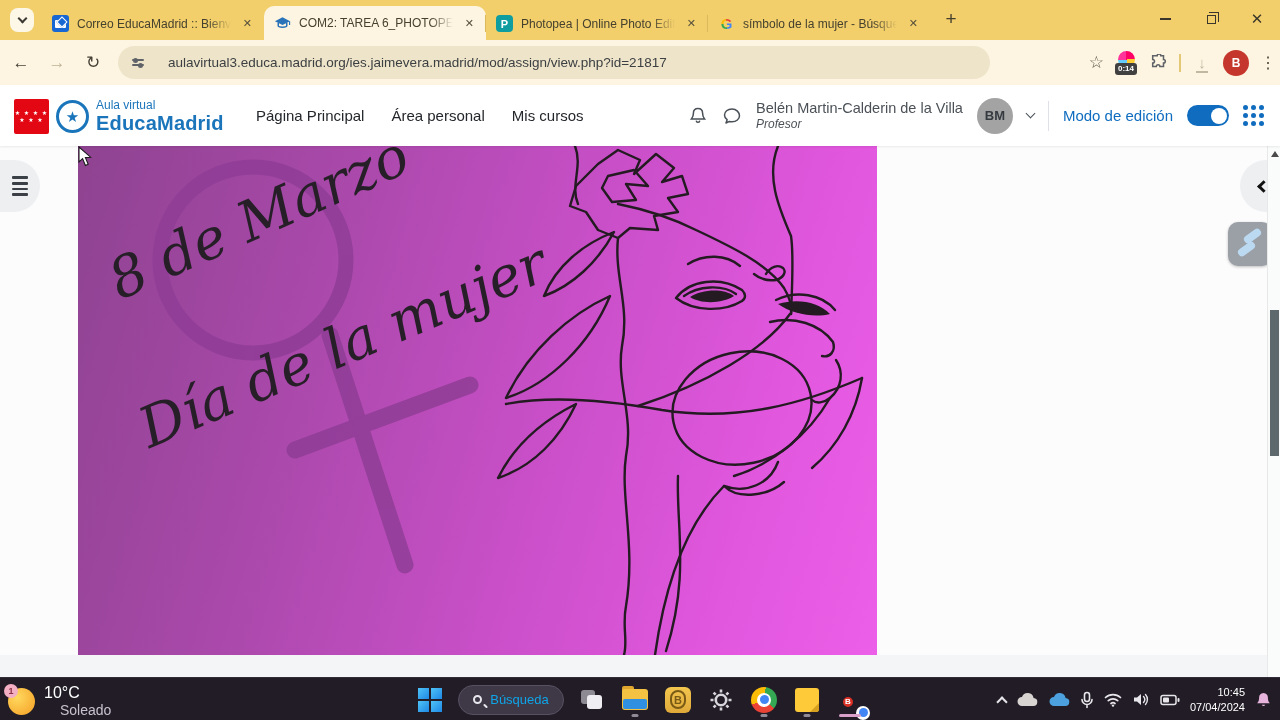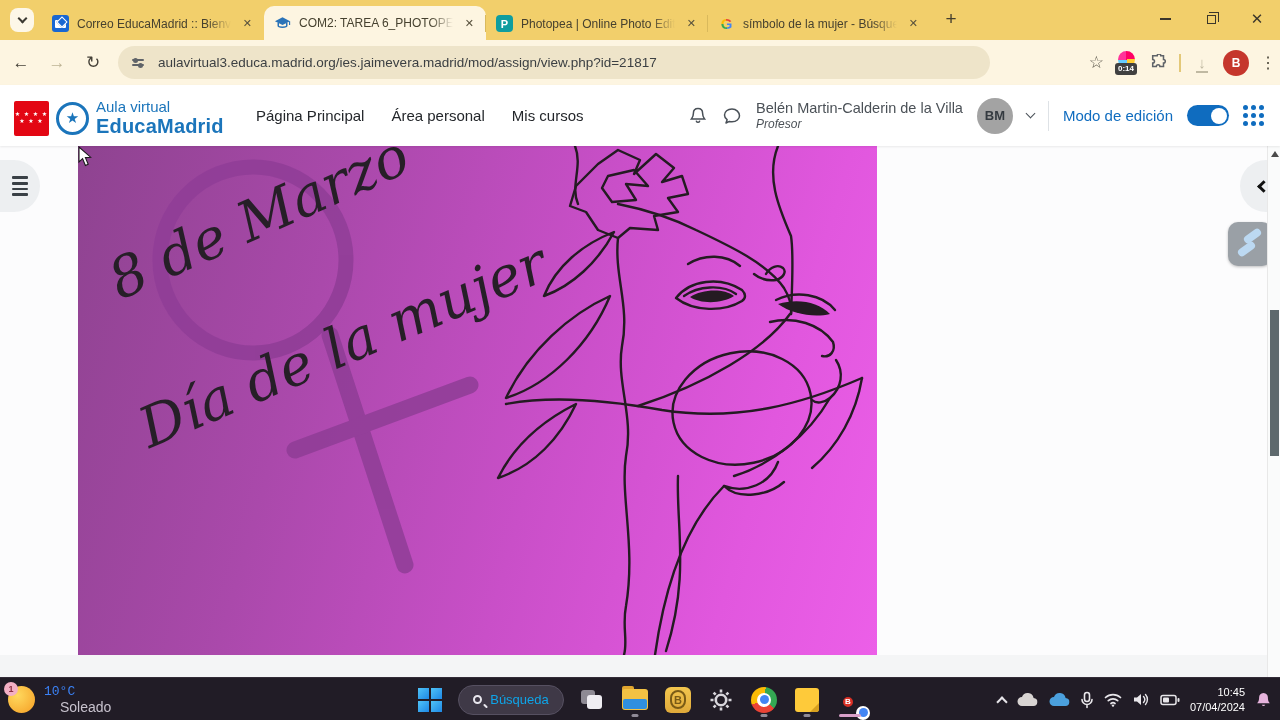--- a/index.html
+++ b/index.html
@@ -27,21 +27,21 @@
   .winbtn { width:46px; height:38px; display:flex; align-items:center; justify-content:center; color:#3b362b; }
   .ic-min { width:11px; height:2px; background:#3b362b; }
   .ic-restore { width:9px; height:9px; border:1.6px solid #3b362b; position:relative; background:#f2cf6b; }
   .ic-restore::before { content:""; position:absolute; left:1.5px; top:-4px; width:9px; height:9px; border:1.6px solid #3b362b; border-left:none; border-bottom:none; }
   .ic-close { font-size:15px; }
 
   
   .toolbar { position:absolute; top:40px; left:0; width:1280px; height:45px; background:#fdf5e1; display:flex; align-items:center; }
   .navbtn { width:30px; height:30px; display:flex; align-items:center; justify-content:center; font-size:17px; color:#454138; margin-left:6px; }
   .navbtn.disabled { color:#bdb394; }
-  .omnibox { margin-left:10px; width:872px; height:33px; background:#eee4c9; border-radius:17px; display:flex; align-items:center; padding:0 14px; gap:14px; }
+  .omnibox { margin-left:10px; width:872px; height:33px; background:#eee4c9; border-radius:17px; display:flex; align-items:center; padding:0 14px; gap:24px; }
   .url { font-size:13.5px; color:#3c4043; white-space:nowrap; overflow:hidden; }
   .tune { display:flex; flex-direction:column; gap:3px; }
   .tune i { display:block; width:12px; height:2px; background:#5f6368; border-radius:1px; position:relative; }
   .tune i::after { content:""; position:absolute; top:-1.5px; width:5px; height:5px; border-radius:50%; background:#5f6368; }
   .tune i:nth-child(1)::after { left:1px; } .tune i:nth-child(2)::after { right:1px; }
   .tb-right { position:absolute; right:8px; display:flex; align-items:center; gap:11px; }
   .star { font-size:17px; color:#5c584c; }
   .timer-ext { width:24px; height:24px; position:relative; }
   .timer-ext .wheel { position:absolute; left:3px; top:0; width:17px; height:17px; border-radius:50%; background:conic-gradient(#f06 0 25%, #fc3 0 50%, #6cf 0 75%, #f39 0 100%); }
   .timer-ext .badge { position:absolute; left:0; bottom:0; background:#404040; color:#fff; font-size:8px; font-weight:bold; padding:1.5px 3px; border-radius:3px; }
@@ -51,21 +51,21 @@
   .dl-icon::after { content:""; position:absolute; left:4px; bottom:-2px; width:12px; height:2px; background:#c0b9a2; }
   .profile-chip { width:26px; height:26px; border-radius:50%; background:#c5362c; color:#fff; font-size:12px; font-weight:bold; display:flex; align-items:center; justify-content:center; }
   .kebab { font-size:16px; color:#4d493d; letter-spacing:0; width:12px; text-align:center; }
 
   
   .mheader { position:absolute; top:85px; left:0; width:1280px; height:61px; background:#fff; box-shadow:0 1px 2px rgba(0,0,0,.08); z-index:5; }
   .brand { position:absolute; left:14px; top:13px; display:flex; align-items:center; gap:7px; }
   .flag { width:35px; height:35px; background:#e30613; border-radius:2px; display:flex; flex-direction:column; align-items:center; justify-content:center; color:#fff; line-height:1.1; }
   .flag span { font-size:6px; letter-spacing:1px; }
   .educircle { width:33px; height:33px; border:3px solid #1b75bb; border-radius:50%; display:flex; align-items:center; justify-content:center; color:#1b75bb; font-size:15px; }
-  .brandtext .l1 { font-size:15px; color:#1b75bb; }
+  .brandtext .l1 { font-size:12px; color:#1b75bb; }
   .brandtext .l2 { font-size:20px; font-weight:bold; color:#1b75bb; letter-spacing:.2px; }
   .mnav { position:absolute; left:256px; top:0; height:61px; display:flex; align-items:center; gap:27px; }
   .mnav a { font-size:15px; color:#24272b; text-decoration:none; }
   .mh-right { position:absolute; right:16px; top:0; height:61px; display:flex; align-items:center; gap:14px; }
   .hicon { width:20px; height:20px; }
   .uname { text-align:left; line-height:1.2; }
   .uname .n { font-size:14.5px; color:#4b5157; }
   .uname .r { font-size:12px; font-style:italic; color:#4b5157; }
   .avatar { width:36px; height:36px; border-radius:50%; background:#a3a3a3; color:#343a40; font-size:13px; font-weight:bold; display:flex; align-items:center; justify-content:center; }
   .caret { width:7px; height:7px; border-right:1.8px solid #495057; border-bottom:1.8px solid #495057; transform:rotate(45deg); margin-top:-4px; }
@@ -97,21 +97,21 @@
   .bottom-strip { position:absolute; left:0; top:509px; width:1267px; height:22px; background:#f4f5f6; }
   .scrollbar { position:absolute; right:0; top:0; width:13px; height:531px; background:#fafbfb; border-left:1px solid #e8e8e8; }
   .sb-up { position:absolute; left:3px; top:5px; width:0; height:0; border-left:4px solid transparent; border-right:4px solid transparent; border-bottom:6px solid #4a4a4a; }
   .sb-thumb { position:absolute; left:2px; top:164px; width:9px; height:146px; background:#5e696d; }
 
   
   .taskbar { position:absolute; left:0; bottom:0; width:1280px; height:43px; background:#211c26; border-top:1px solid #332c38; }
   .weather { position:absolute; left:8px; top:6px; display:flex; align-items:center; gap:9px; }
   .sun { width:27px; height:27px; border-radius:50%; background:radial-gradient(circle at 35% 35%, #ffd95e, #f59e24); position:relative; }
   .sun .wbadge { position:absolute; left:-4px; top:-4px; width:14px; height:14px; border-radius:50%; background:#f3afc4; color:#8c2f42; font-size:9px; font-weight:bold; display:flex; align-items:center; justify-content:center; }
-  .wtext .t { font-size:13px; color:#3b82f6;font-family:Liberation Mono, monospace; }
+  .wtext .t { font-size:16px; color:#ffffff; }
   .wtext .c { font-size:14px; color:#c7c2cd;margin-left:16px; }
   .tb-center { position:absolute; left:50%; top:0; height:43px; transform:translateX(-50%); display:flex; align-items:center; gap:13px; }
   .tb-item { position:relative; width:30px; height:36px; display:flex; align-items:center; justify-content:center; }
   .runbar { position:absolute; bottom:1px; left:50%; transform:translateX(-50%); width:7px; height:3px; border-radius:2px; background:#8f8a96; }
   .runbar.active { width:22px; background:#d9a0c9; }
   .winlogo { display:grid; grid-template-columns:11px 11px; grid-auto-rows:11px; gap:2px; }
   .winlogo i { background:linear-gradient(135deg,#4fc3f7,#1e88e5); }
   .searchpill { height:30px; width:106px; border-radius:15px; background:#3f3947; border:1px solid #565061; display:flex; align-items:center; justify-content:center; gap:8px; color:#0ea5e9; font-size:13px; }
   .mag { width:9px; height:9px; border:2px solid #e9e7ee; border-radius:50%; position:relative; }
   .mag::after { content:""; position:absolute; left:8px; top:8px; width:5px; height:2px; background:#e9e7ee; transform:rotate(45deg); border-radius:1px; }

